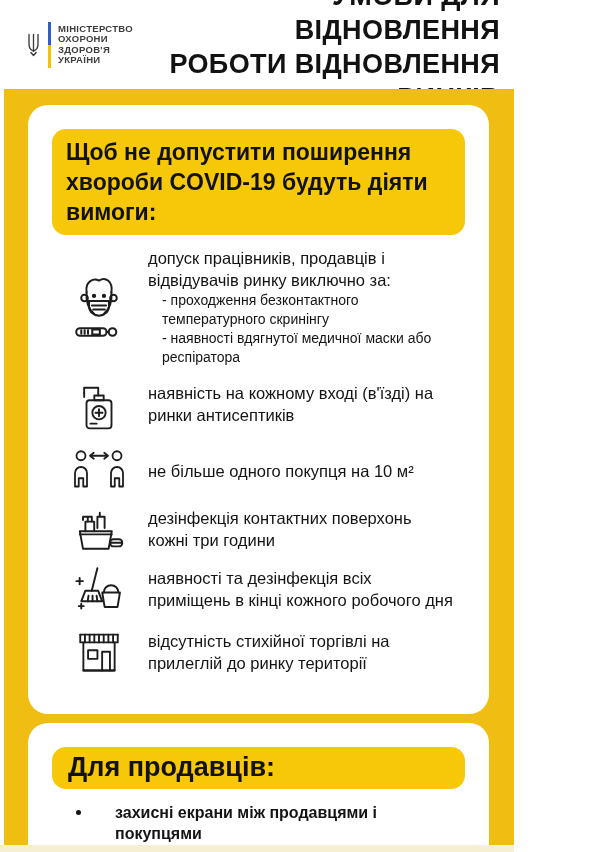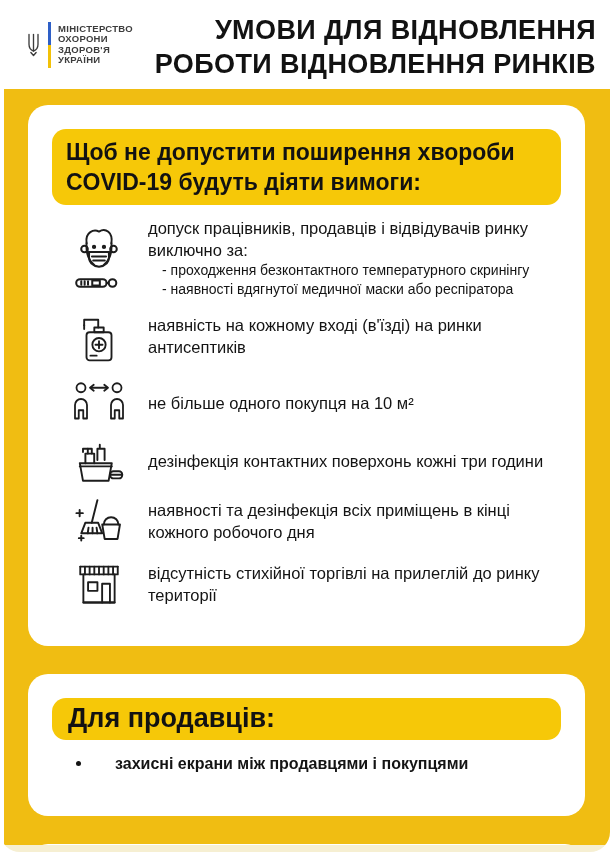--- a/index.html
+++ b/index.html
@@ -1,35 +1,35 @@
 <!DOCTYPE html>
 <html><head>
 <meta charset="utf-8">
 <style>
   * { margin:0; padding:0; box-sizing:border-box; }
   html,body { background:#ffffff; }
   .poster {
-    position:relative; width:610px; height:852px; background:#ffffff;
-    overflow:hidden; font-family:"Liberation Sans", sans-serif; color:#141414;border-radius:20px;
+    position:relative; width:514px; height:852px; background:#ffffff;
+    overflow:hidden; font-family:"Liberation Sans", sans-serif; color:#141414;
   }
   
   .header { position:absolute; top:0; left:0; right:0; height:89px; background:#fff;
     display:flex; align-items:center; }
   .logo { display:flex; align-items:center; gap:7px; margin-left:26px; }
   .tryzub { flex:none; }
   .flagbar { width:3px; height:46px; background:linear-gradient(#2e5fc7 0 50%, #f2c108 50% 100%); }
   .logo-text { font-size:9.5px; font-weight:bold; color:#3c3c3c; line-height:10.5px; letter-spacing:.3px; }
   .title { flex:1; text-align:right; padding:4px 14px 0 0;
     font-size:27px; font-weight:bold; letter-spacing:.4px; line-height:34px; color:#121212; }
   
   .yellow { position:absolute; top:89px; left:4px; right:0; bottom:7px;
     background:#f0bd12; padding:16px 25px 0 24px; }
   .bottom-strip { position:absolute; left:0; right:0; bottom:0; height:7px; background:#f6efd2; }
   
-  .card { background:#ffffff; border-radius:20px; padding:24px; margin-bottom:28px; }
+  .card { background:#ffffff; border-radius:20px; padding:24px; margin-bottom:9px; }
   .band { background:#f6c808; border-radius:14px; color:#121212; font-weight:bold; }
   .band-lg { font-size:23px; line-height:30px; padding:8px 10px 8px 14px; }
   .band-sm { font-size:27px; line-height:32px; padding:4px 10px 6px 16px; }
   
   .items { padding:10px 10px 10px 14px; }
   .item { display:flex; gap:16px; margin-bottom:13px; }
   .item:last-child { margin-bottom:6px; }
   .icon-cell { flex:none; width:66px; display:flex; flex-direction:column; align-items:center; justify-content:center; gap:3px; }
   .item-text { flex:1; font-weight:normal; font-size:16.5px; line-height:22px; padding-top:2px; }
   .subline { font-size:14px; line-height:19px; margin-left:14px; }

